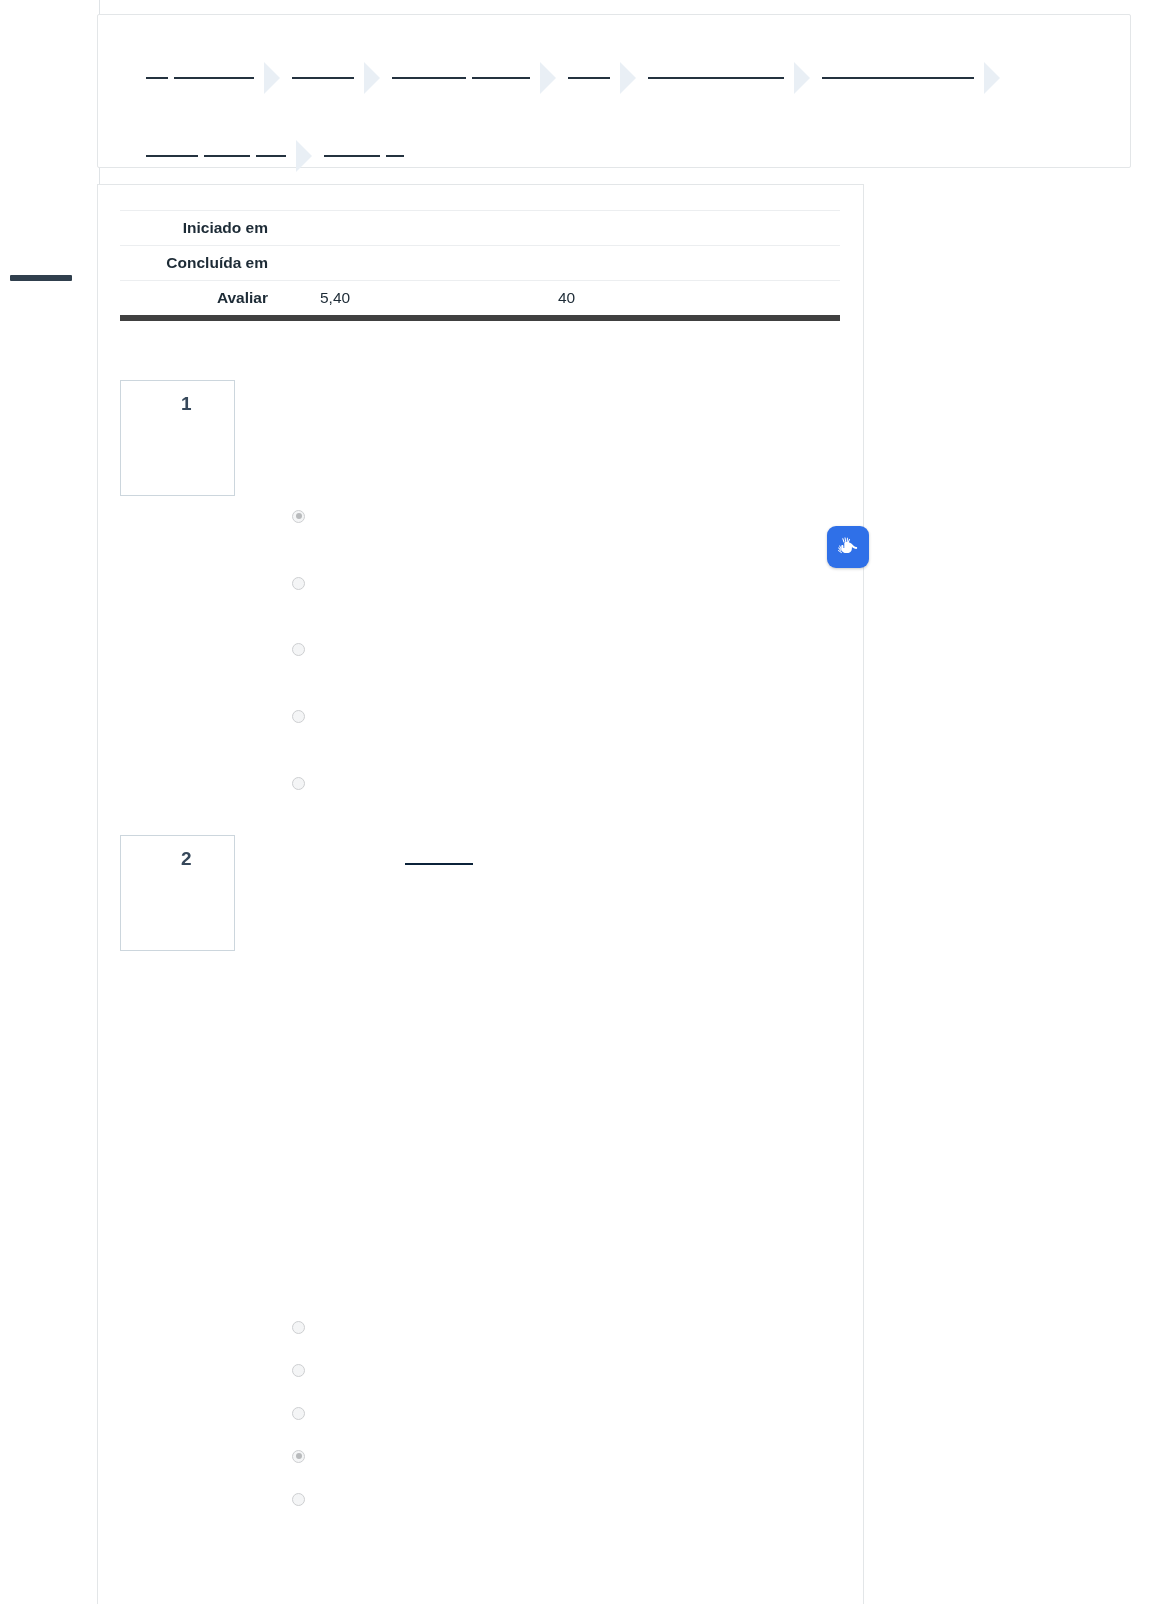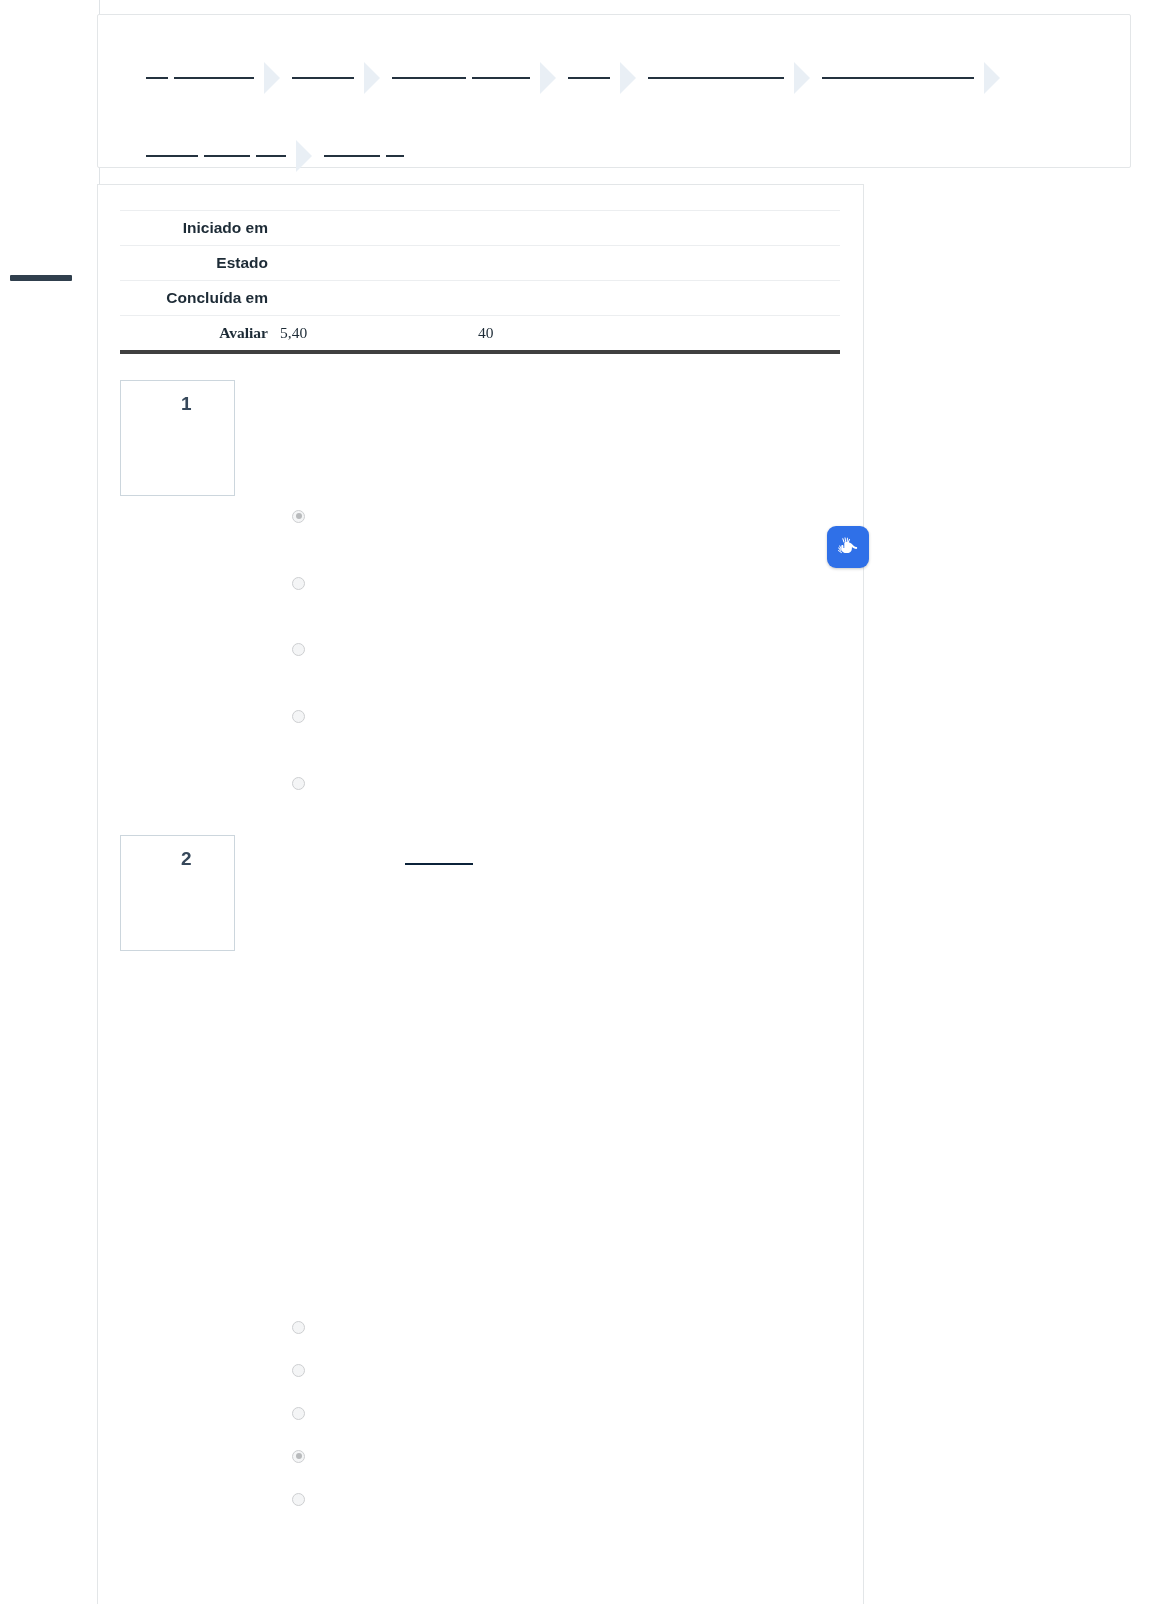--- a/index.html
+++ b/index.html
@@ -97,21 +97,21 @@
   
   .summary-table {
     position: absolute;
     left: 22px;
     top: 25px;
     width: 720px;
     border-collapse: collapse;
     font-size: 15px;
   }
   .summary-table tr { border-top: 1px solid #eceef0; }
-  .summary-table tr:last-child { border-bottom: 4px solid #404040; font-family: Liberation Serif, serif; }
+  .summary-table tr:last-child { border-bottom: 6px solid #404040; }
   .summary-table th {
     width: 160px;
     text-align: right;
     padding: 5px 12px 5px 0;
     font-weight: 700;
     color: #1d2b36;
     vertical-align: top;
     line-height: 1.55;
     font-size: 15.5px;
   }
@@ -119,21 +119,21 @@
     padding: 5px 0;
     color: #1d2b36;
     font-weight: 400;
     line-height: 1.55;
     font-size: 15.5px;
   }
   .grade-wrap {
     display: flex;
     align-items: baseline;
   }
-  .grade-val { min-width: 0; }
+  .grade-val { min-width: 0; margin-left: 40px; }
   .grade-mid {
     display: inline-block;
     width: 198px;
   }
 
   
   .question {
     position: absolute;
     left: 22px;
     width: 722px;
@@ -292,24 +292,20 @@
       </span>
     </nav>
 </div>
 
 <div class="content-card">
 
   <table class="summary-table">
     <tbody id="summary-body">
         <tr>
           <th>Iniciado em</th>
-          <td></td>
-        </tr>
-        <tr>
-          <th>Estado</th>
           <td></td>
         </tr>
         <tr>
           <th>Concluída em</th>
           <td></td>
         </tr>
         <tr>
           <th>Avaliar</th>
           <td>
             <span class="grade-wrap">

